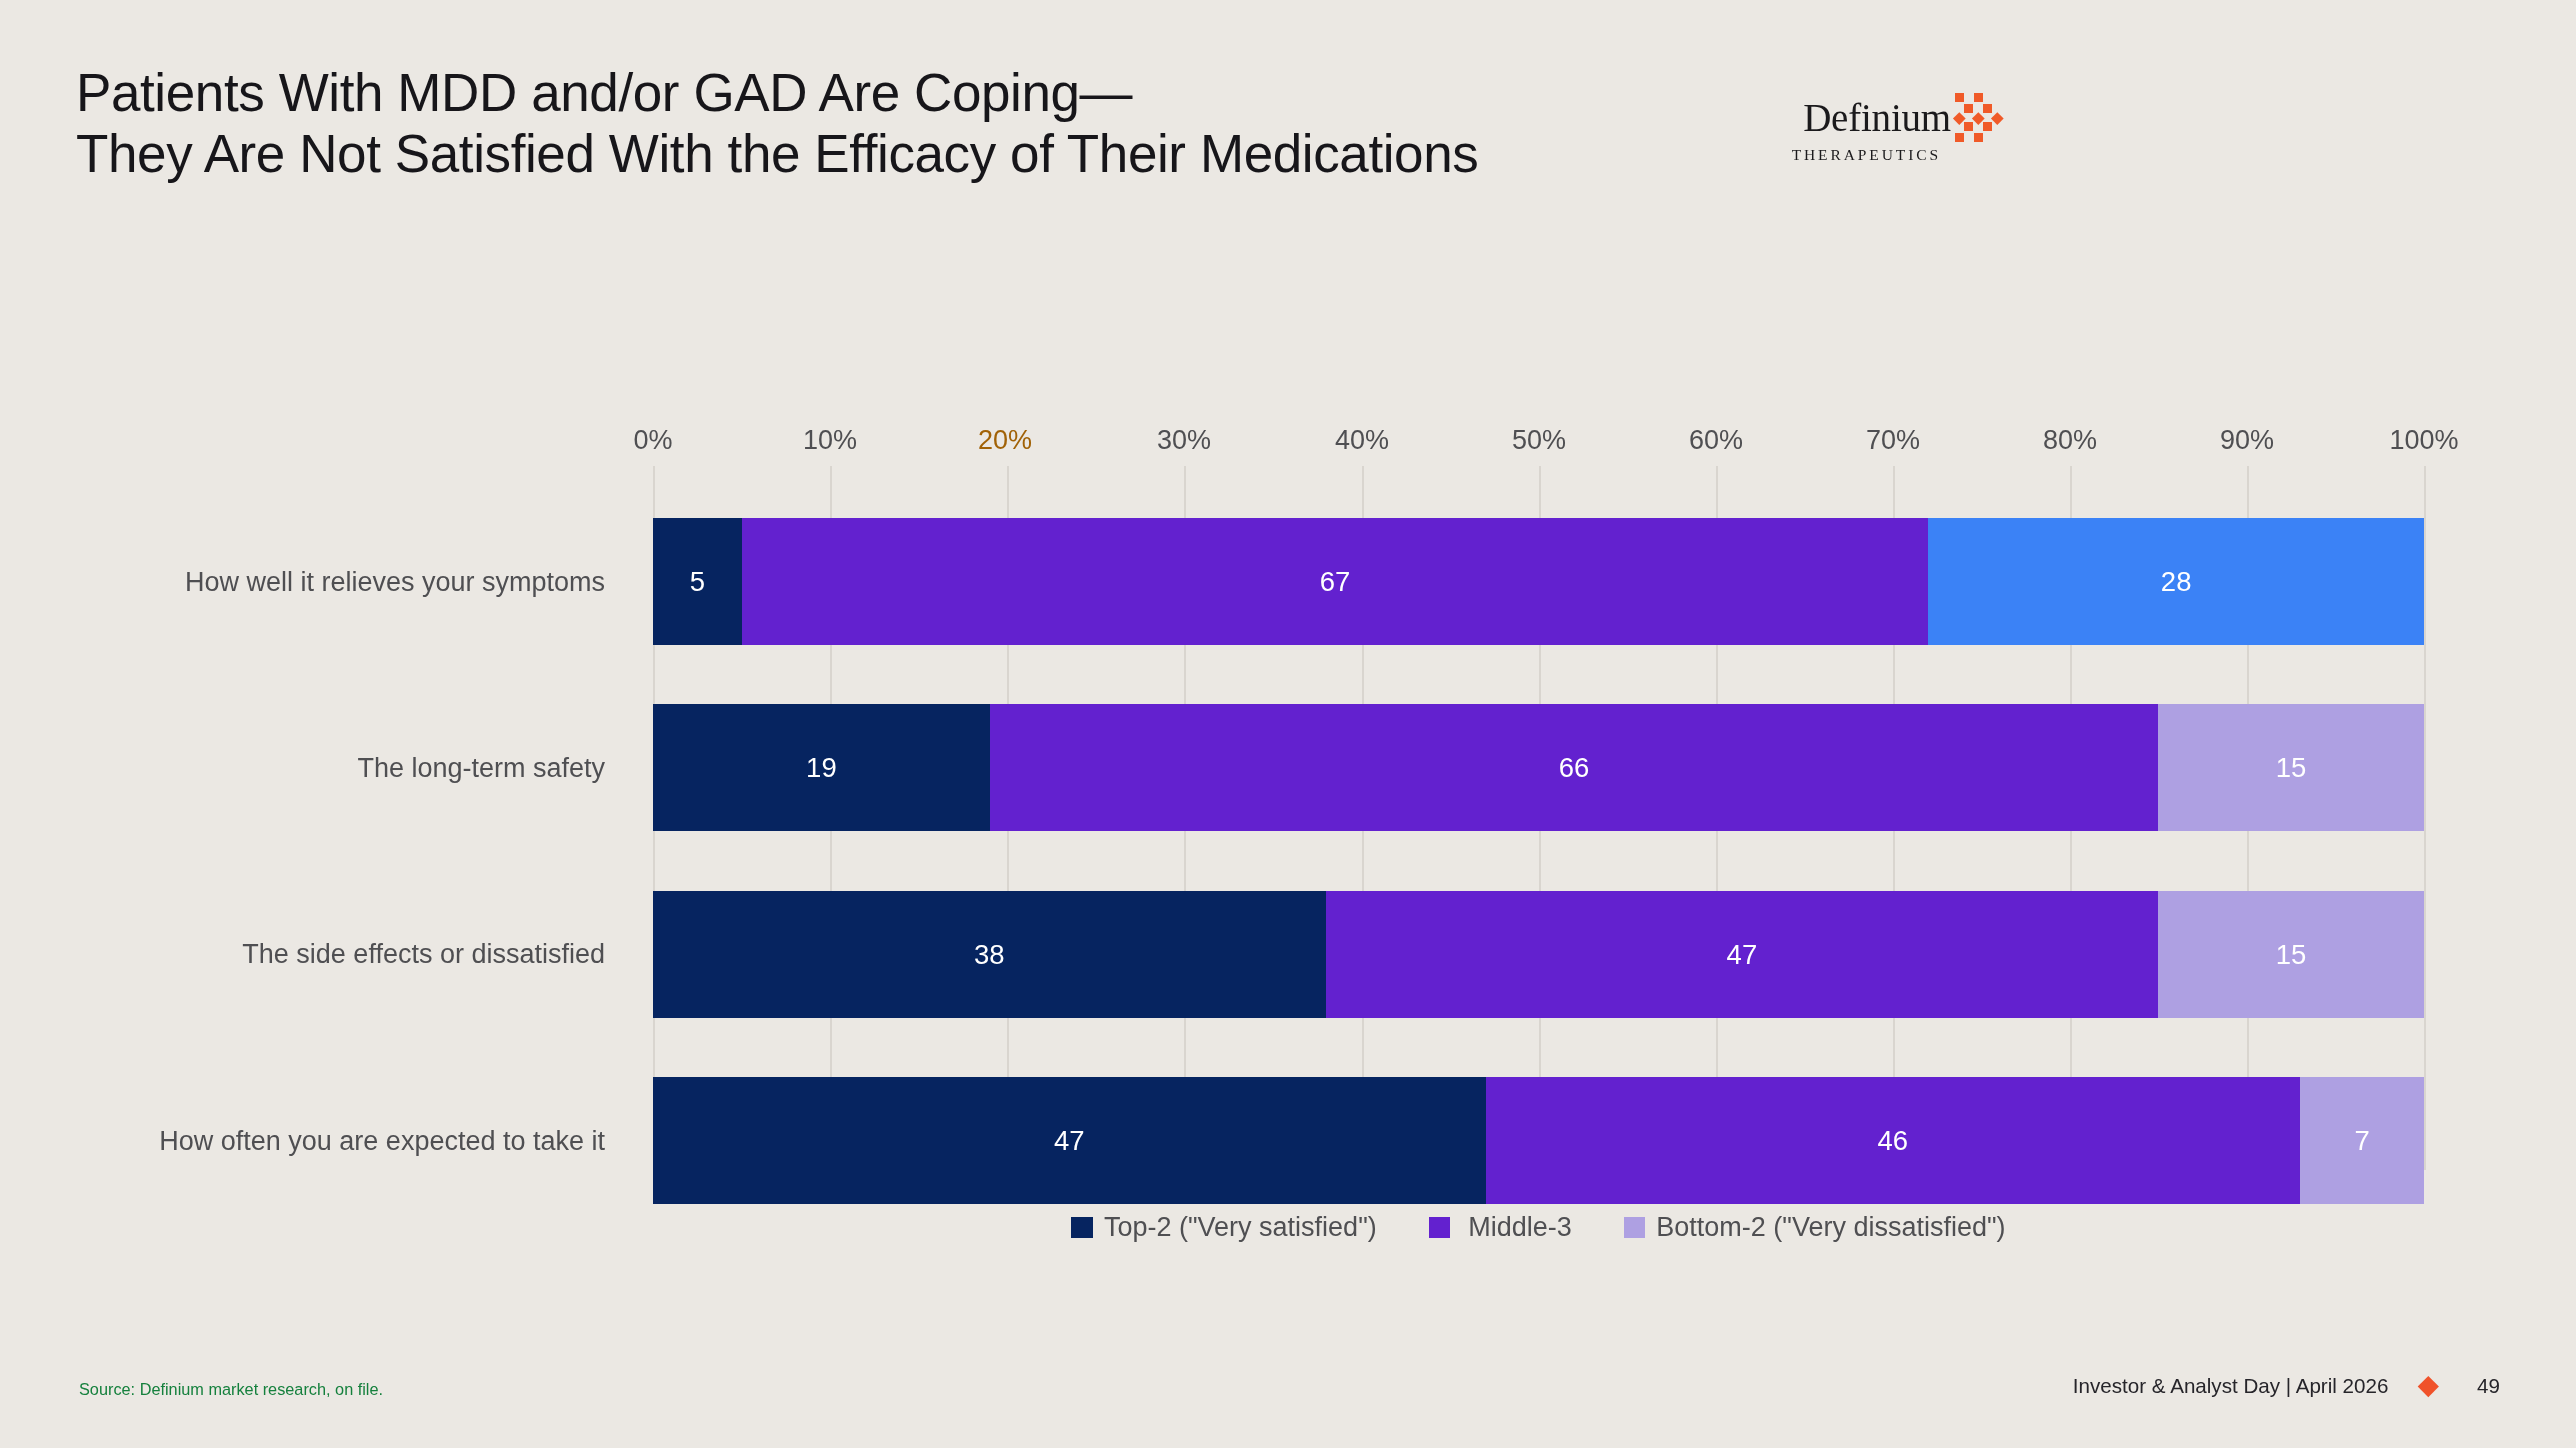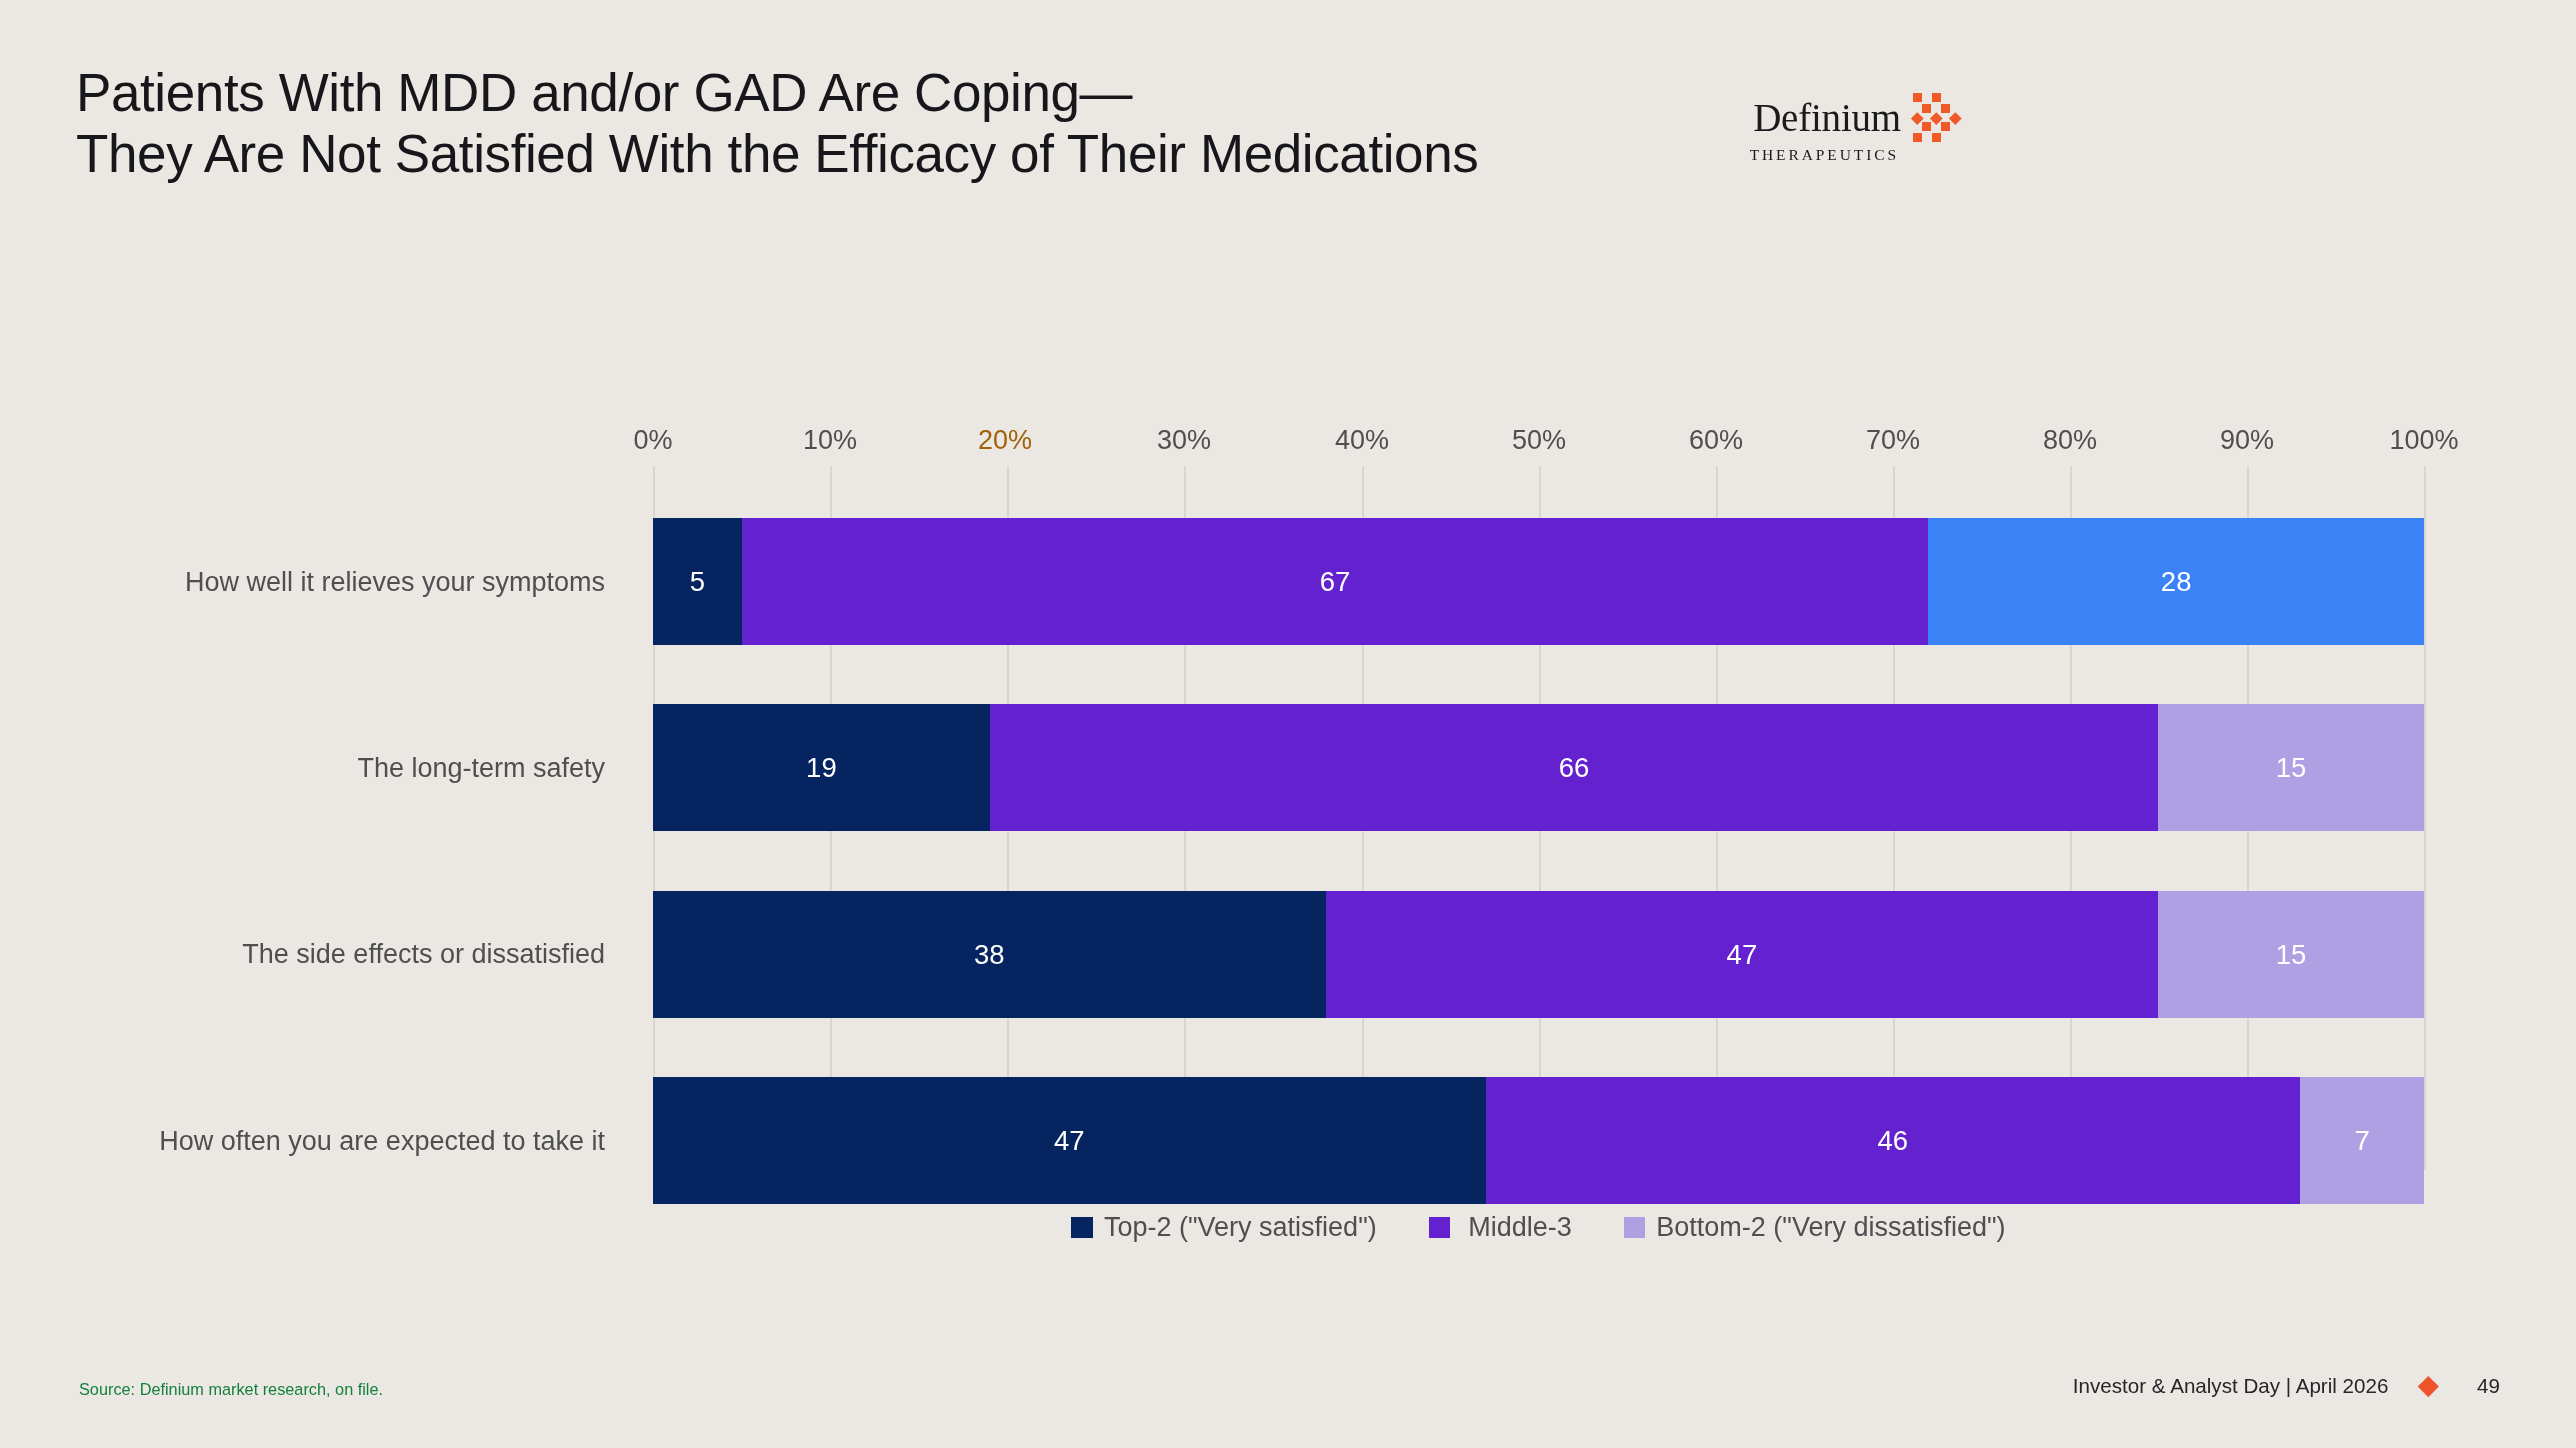--- a/index.html
+++ b/index.html
@@ -14,20 +14,21 @@
     overflow: hidden;
     position: relative;
   }
 
   
   #header {
     position: absolute;
     left: 0; top: 0;
     width: 2037px;
     height: 258px;
+    padding-left: 42px;
   }
   #page-title {
     position: absolute;
     left: 76px;
     top: 62px;
     font-size: 53px;
     line-height: 1.16;
     letter-spacing: -0.4px;
     color: #17161A;
     font-weight: 400;
@@ -39,21 +40,21 @@
     position: absolute;
     right: 76px;
     top: 93px;
     width: 266px;
     height: 77px;
   }
   #logo-wordmark-row {
     display: flex;
     align-items: center;
     justify-content: flex-end;
-    gap: 12px;
+    gap: 4px;
   }
   #logo-wordmark {
     font-family: "Liberation Serif", serif;
     font-size: 39px;
     color: #1B1A1C;
     letter-spacing: -0.2px;
     line-height: 1;
   }
   #logo-dots {
     width: 48px;

